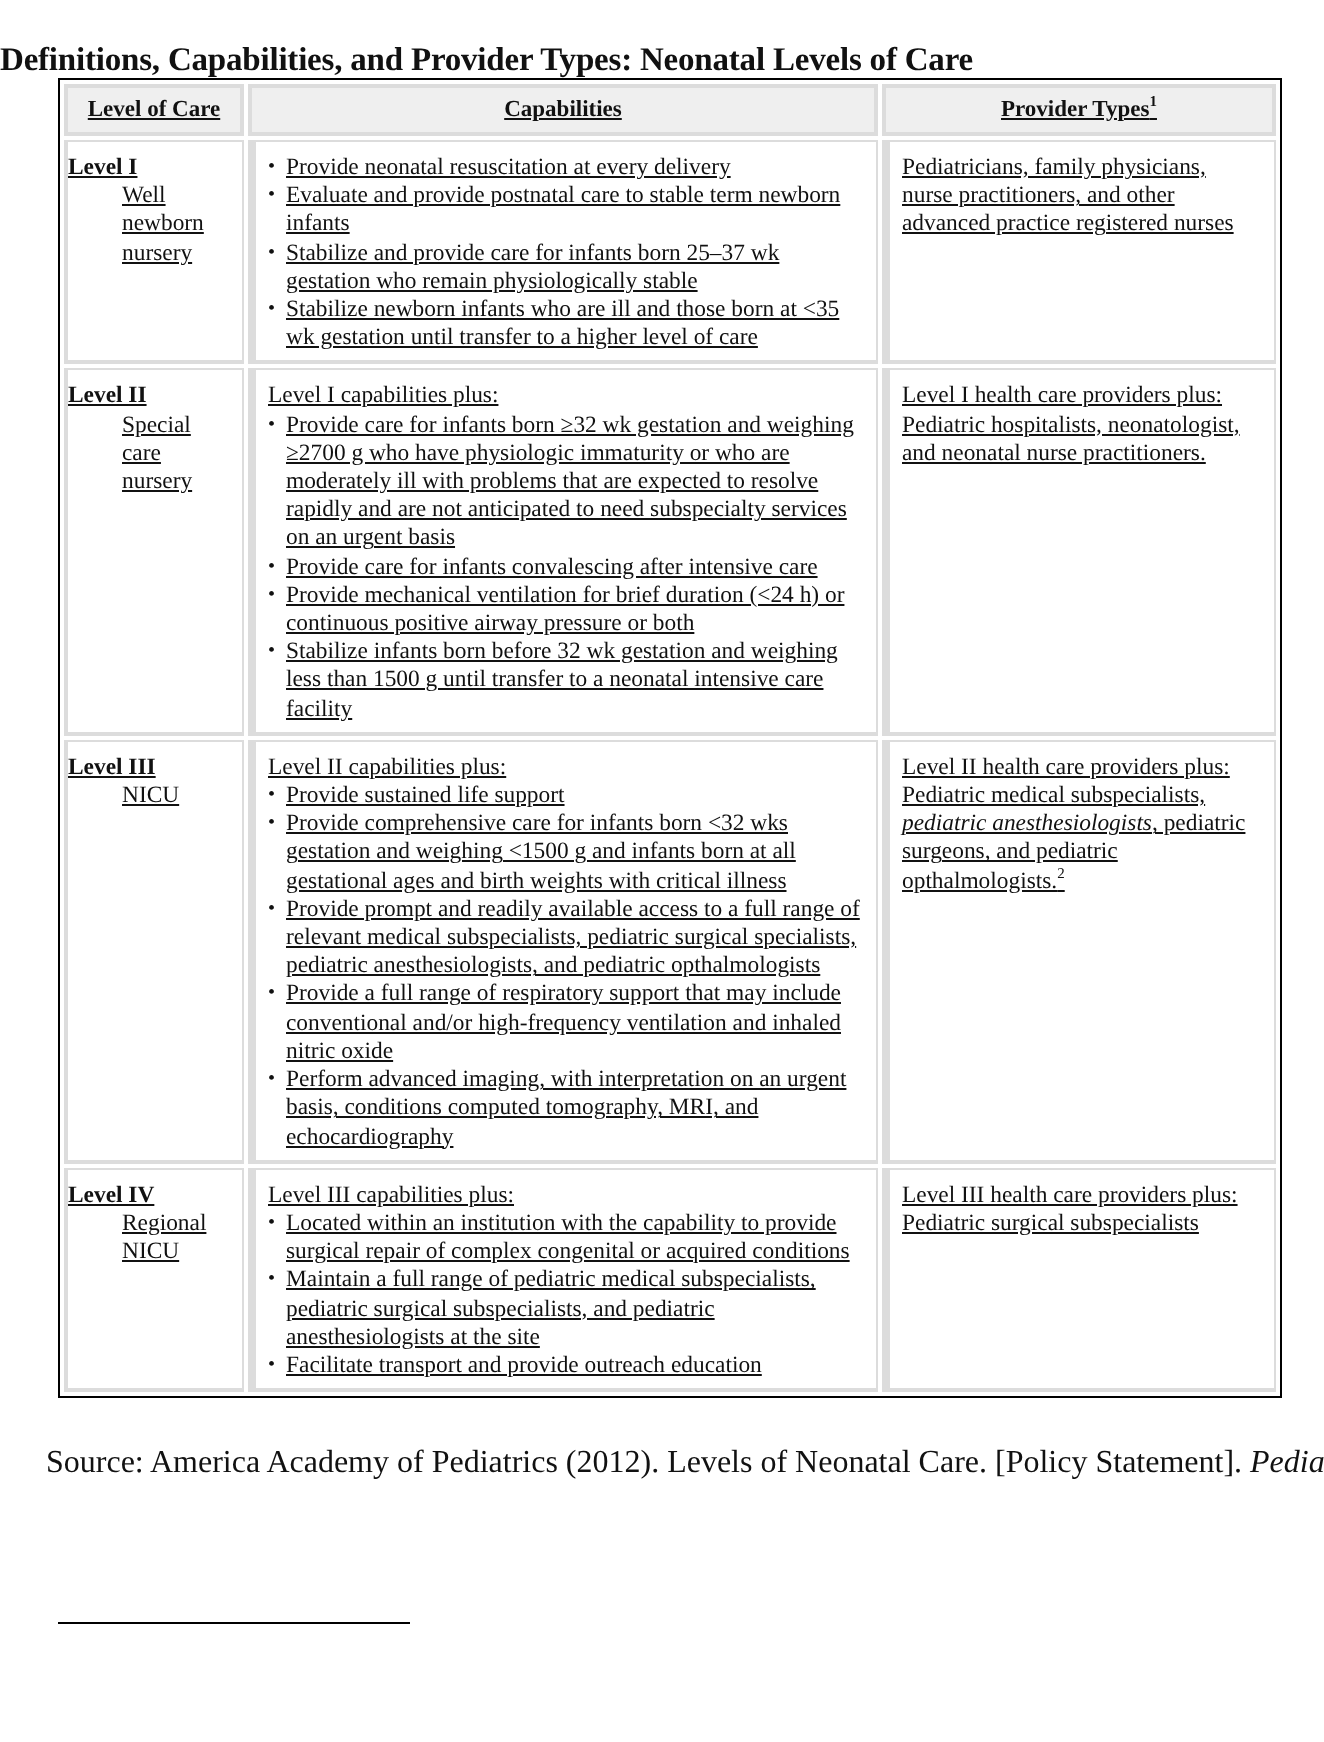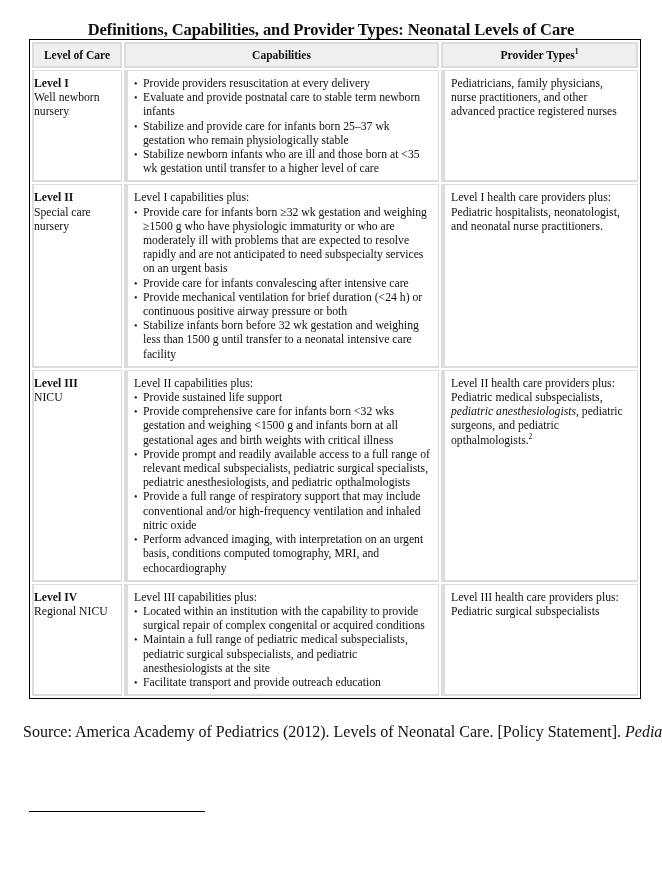--- a/index.html
+++ b/index.html
@@ -3,28 +3,29 @@
 <meta charset="utf-8">
 <style>
   html, body { margin: 0; padding: 0; background: #ffffff; }
   body {
     width: 662px; height: 871px; position: relative; overflow: hidden;
     font-family: "Liberation Serif", "DejaVu Serif", serif;
     color: #111111;
   }
   .title {
     position: absolute; left: 0; top: 20px; width: 662px;
-    text-align: center; font-weight: bold; font-size: 16.5px; line-height: 20px;
+    text-align: left; font-weight: bold; font-size: 16.5px; line-height: 20px;
     letter-spacing: -0.1px;
   }
   .table-wrap {
     position: absolute; left: 29px; top: 39px; width: 610px;
     border-top: 1px solid #000; border-left: 1px solid #000;
     border-right: 1.5px solid #000; border-bottom: 1.5px solid #000;
     background: #ffffff;
+    text-decoration: underline;
   }
   table {
     border-collapse: separate; border-spacing: 2px;
     width: 100%; table-layout: fixed;
     font-size: 11.7px; line-height: 14.2px;
   }
   col.c1 { width: 90px; }
   col.c2 { width: 315px; }
   col.c3 { width: auto; }
   th {
@@ -33,21 +34,21 @@
     text-align: center;
   }
   td {
     border: 2px solid #dcdcdc; border-top-width: 1px; border-right-width: 1px;
     border-left-width: 4px;
     vertical-align: top; padding: 6px 6px 4px 6px;
   }
   td.lvl { border-left-width: 2px; padding-left: 0; }
   th sup, td sup { font-size: 7.5px; line-height: 0; vertical-align: 5px; }
   .lvl-name { font-weight: bold; display: block; }
-  .lvl-desc { display: block; }
+  .lvl-desc { display: block; margin-left: 27px; }
   ul { margin: 0; padding: 0; list-style: none; }
   li { position: relative; padding-left: 9px; }
   li::before {
     content: "\2022"; position: absolute; left: 0; top: 0; font-size: 10px;
   }
   .source {
     position: absolute; left: 23px; top: 725px; width: 640px;
     font-size: 16px; line-height: 14px; white-space: nowrap;
   }
   .source i { font-style: italic; }
@@ -81,37 +82,37 @@
       </tr>
     </thead>
     <tbody id="rows">
         <tr>
           <td class="lvl">
             <span class="lvl-name">Level I</span>
             <span class="lvl-desc">Well newborn nursery</span>
           </td>
           <td>
             <ul>
-              <li>Provide providers resuscitation at every delivery</li>
+              <li>Provide neonatal resuscitation at every delivery</li>
               <li>Evaluate and provide postnatal care to stable term newborn infants</li>
               <li>Stabilize and provide care for infants born 25–37 wk gestation who remain physiologically stable</li>
               <li>Stabilize newborn infants who are ill and those born at &lt;35 wk gestation until transfer to a higher level of care</li>
             </ul>
           </td>
           <td><span>Pediatricians, family physicians, nurse practitioners, and other advanced practice registered nurses</span></td>
         </tr>
         <tr>
           <td class="lvl">
             <span class="lvl-name">Level II</span>
             <span class="lvl-desc">Special care nursery</span>
           </td>
           <td>
             <div>Level I capabilities plus:</div>
             <ul>
-              <li>Provide care for infants born ≥32 wk gestation and weighing ≥1500 g who have physiologic immaturity or who are moderately ill with problems that are expected to resolve rapidly and are not anticipated to need subspecialty services on an urgent basis</li>
+              <li>Provide care for infants born ≥32 wk gestation and weighing ≥2700 g who have physiologic immaturity or who are moderately ill with problems that are expected to resolve rapidly and are not anticipated to need subspecialty services on an urgent basis</li>
               <li>Provide care for infants convalescing after intensive care</li>
               <li>Provide mechanical ventilation for brief duration (&lt;24 h) or continuous positive airway pressure or both</li>
               <li>Stabilize infants born before 32 wk gestation and weighing less than 1500 g until transfer to a neonatal intensive care facility</li>
             </ul>
           </td>
           <td><span>Level I health care providers plus: Pediatric hospitalists, neonatologist, and neonatal nurse practitioners.</span></td>
         </tr>
         <tr>
           <td class="lvl">
             <span class="lvl-name">Level III</span>

